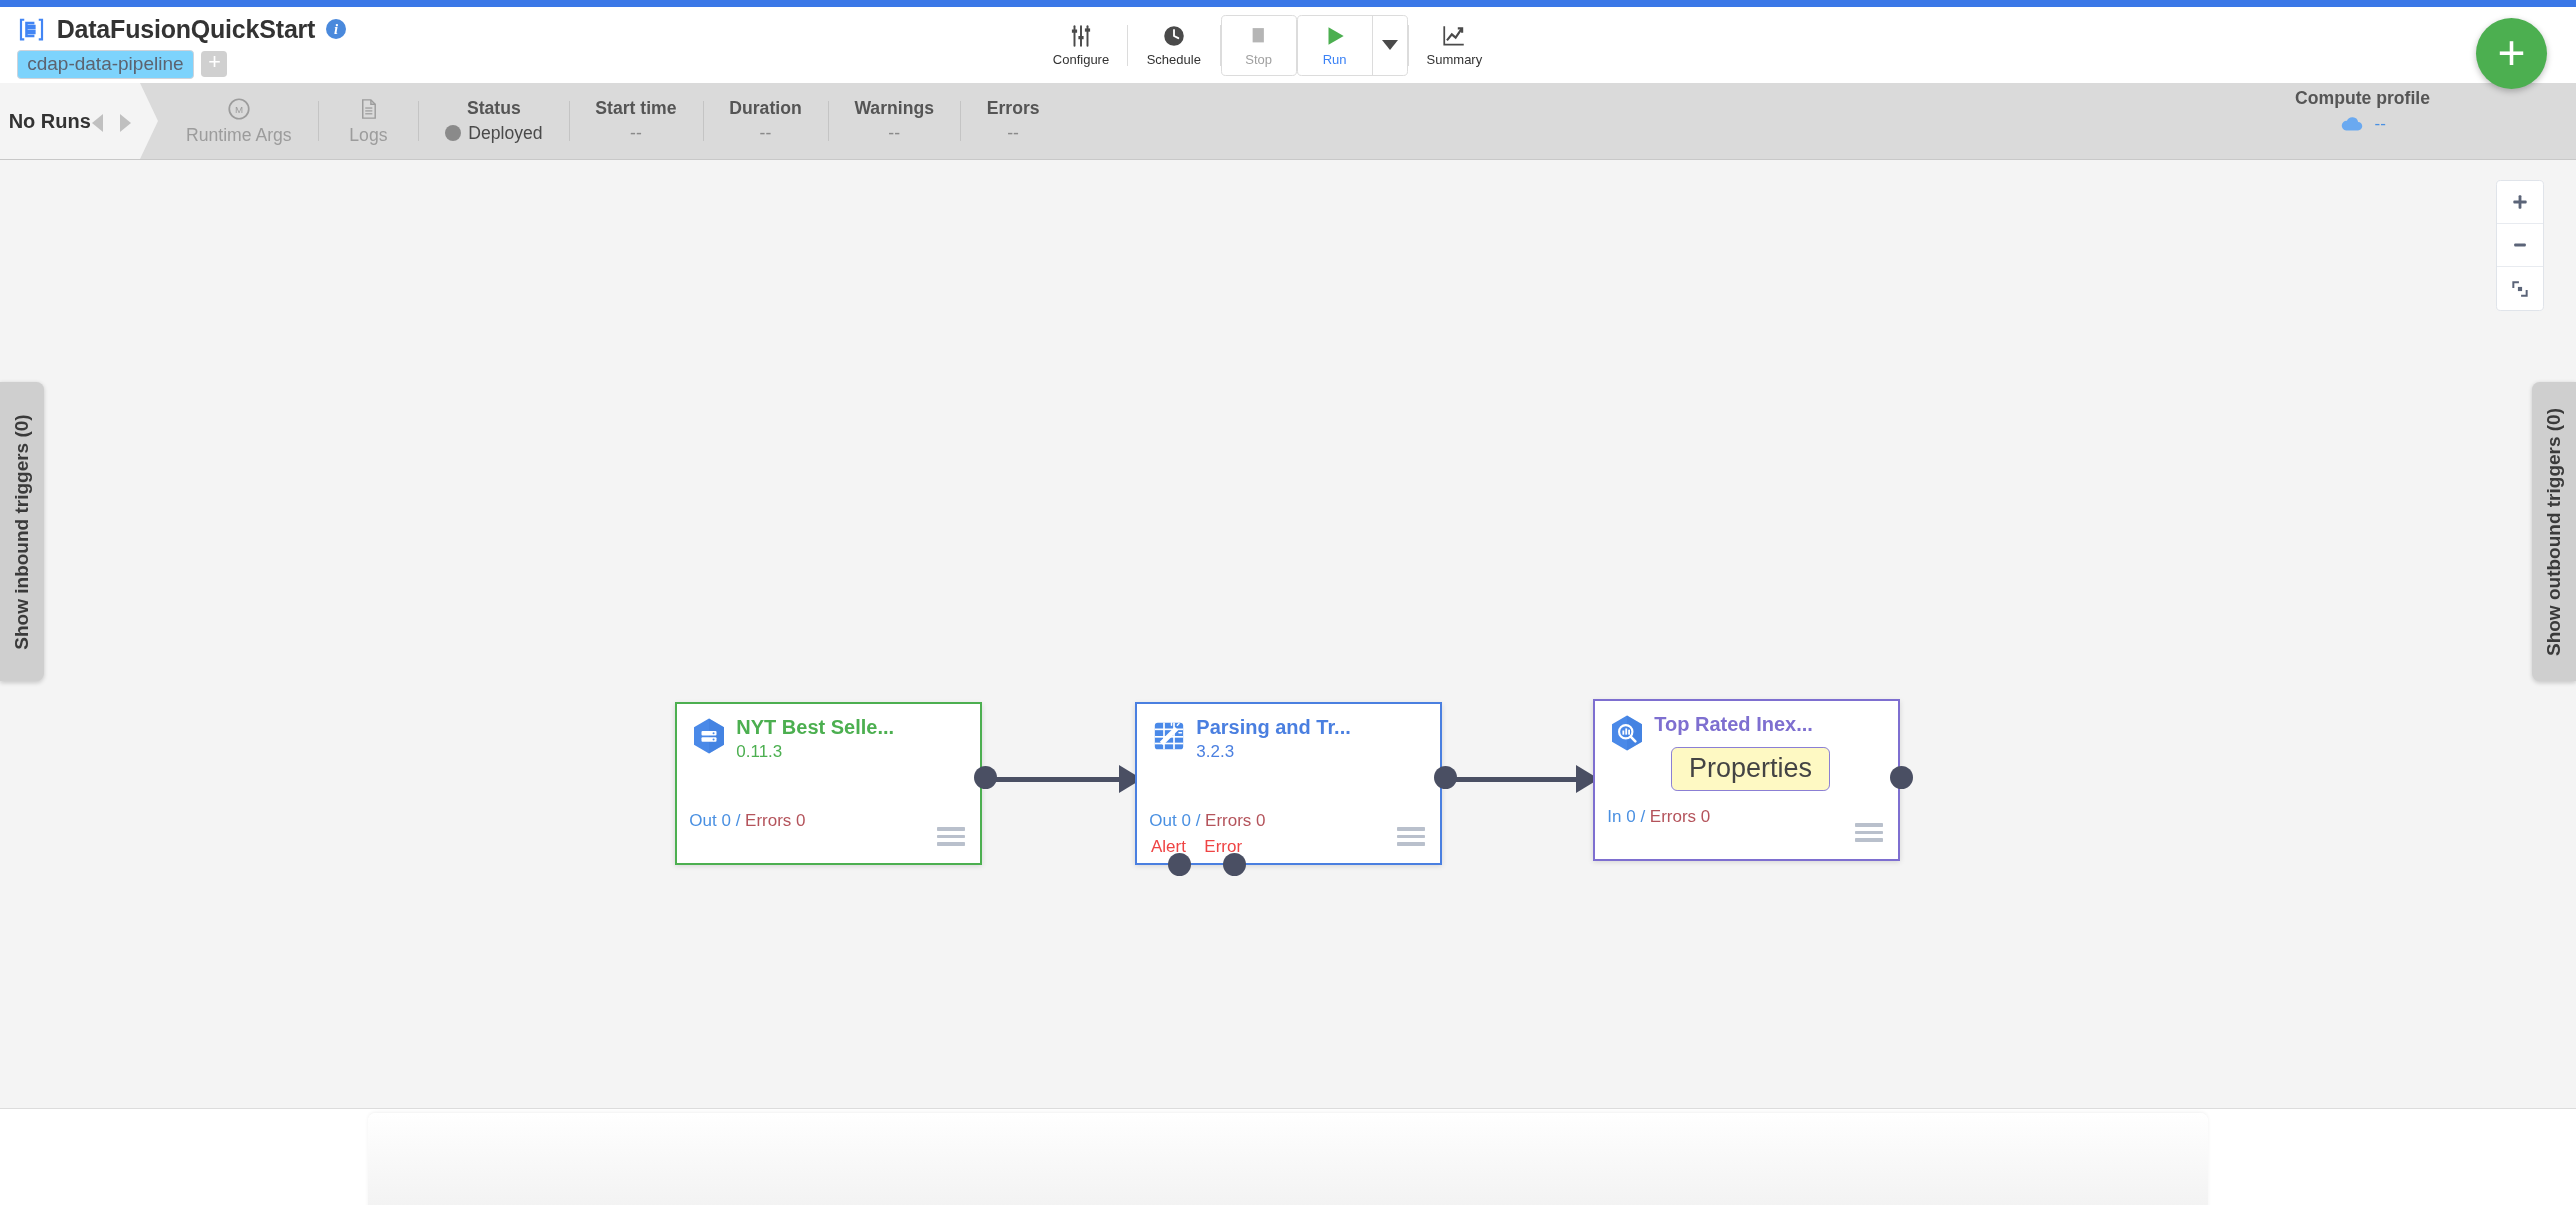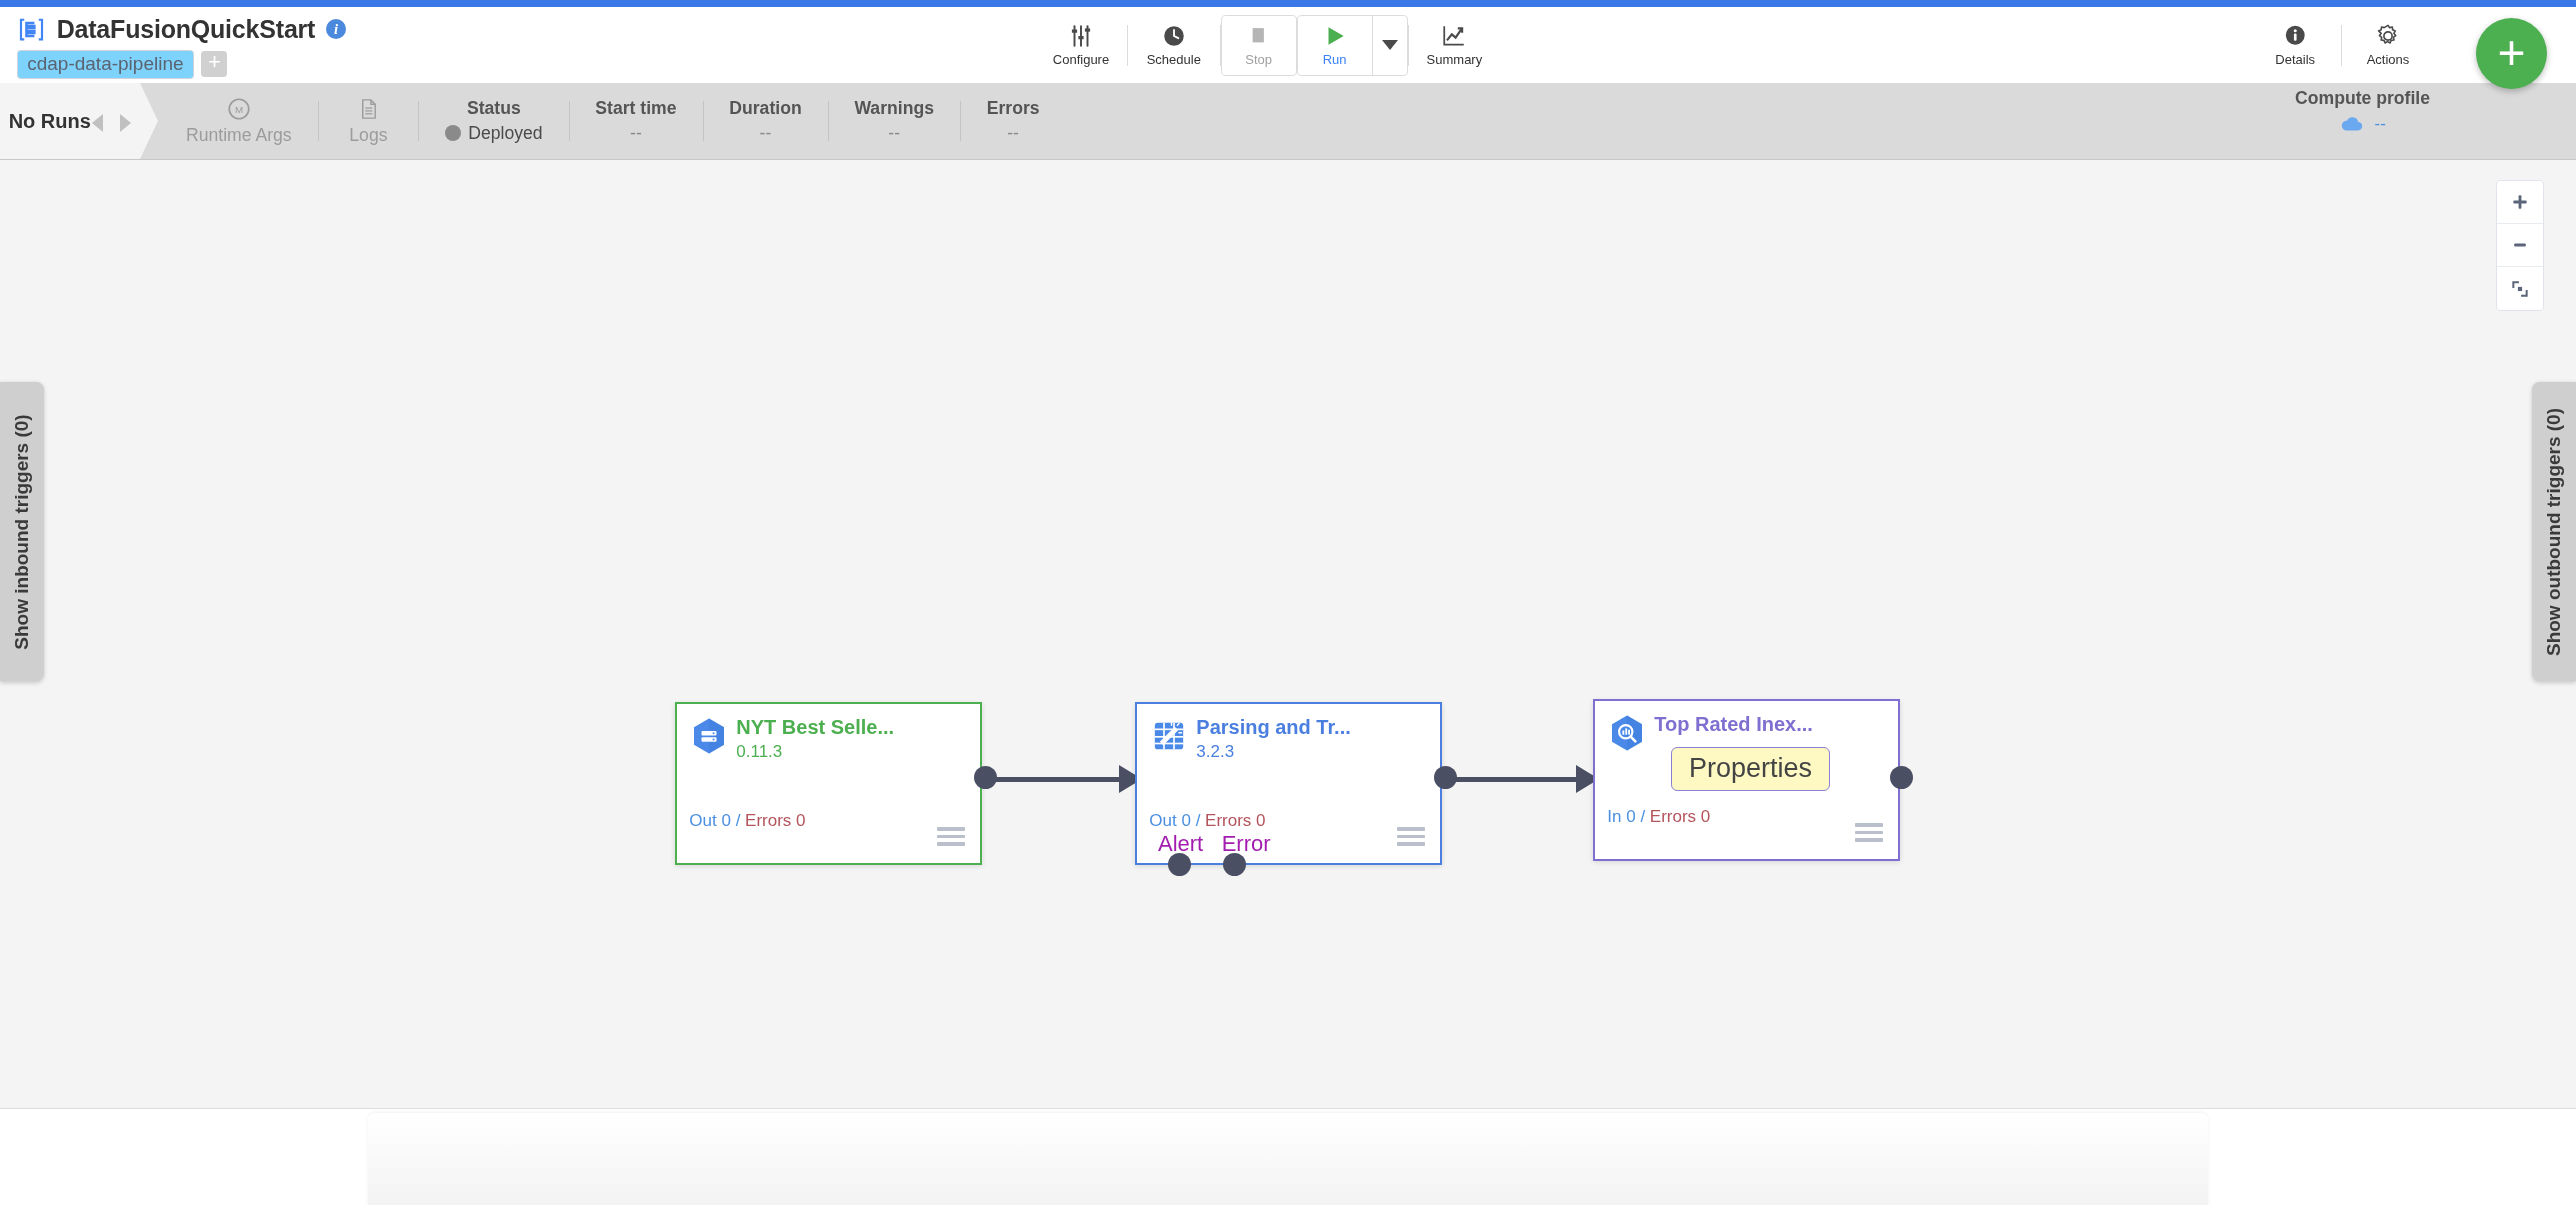--- a/index.html
+++ b/index.html
@@ -182,22 +182,22 @@
   .node-titles { display: flex; flex-direction: column; }
   .node-name { font-size: 20px; font-weight: bold; line-height: 1.12; white-space: nowrap; }
   .node-ver { font-size: 17px; margin-top: 3.8px; }
   .node-metrics {
     position: absolute; left: 12.3px; bottom: 32px;
     font-size: 17px; color: #4a90e2; white-space: nowrap;
   }
   .node-metrics .errs { color: #b4535b; }
   .node-metrics .slash { color: #4a90e2; }
   .node-ports-lbl {
-    position: absolute; left: 21px; bottom: 6.1px;
-    font-size: 22px; color: #a21caf; display: flex; gap: 18.4px;
+    position: absolute; left: 14px; bottom: 6.1px;
+    font-size: 17px; color: #ef4444; display: flex; gap: 18.4px;
   }
   .hamburger {
     position: absolute; right: 15.3px; bottom: 17px;
     width: 28px; display:flex; flex-direction:column; gap:3.8px;
   }
   .hamburger i { display:block; height: 3.8px; background:#b9c0cc; border-radius:0.8px; }
 
   .port {
     position: absolute; width: 23px; height: 23px; border-radius: 50%;
     background: #4a4f63;
@@ -304,38 +304,20 @@
       <div class="tb-item">
         <svg width="28" height="26" viewBox="0 0 24 24">
           <path d="M3 3 L3 20 L21 20" stroke="#4a4a4a" stroke-width="1.6" fill="none"></path>
           <path d="M5.5 16 L10 10.5 L13.5 13.5 L19 5.5" stroke="#4a4a4a" stroke-width="2" fill="none"></path>
           <path d="M15.5 5 L19.5 5 L19.5 9" stroke="#4a4a4a" stroke-width="2" fill="none"></path>
         </svg>
         <span class="lbl">Summary</span>
       </div>
     </div>
 
-    <div class="toolbar-right">
-      <div class="tb-item">
-        <svg width="24.5" height="24.5" viewBox="0 0 24 24">
-          <circle cx="12" cy="12" r="9.2" fill="#4a4a4a"></circle>
-          <circle cx="12" cy="7.6" r="1.5" fill="#ffffff"></circle>
-          <rect x="10.7" y="10.3" width="2.6" height="7" rx="1" fill="#ffffff"></rect>
-        </svg>
-        <span class="lbl">Details</span>
-      </div>
-      <div class="tb-sep"></div>
-      <div class="tb-item">
-        <svg width="26" height="26" viewBox="0 0 24 24">
-          <path d="M12 8.2a3.8 3.8 0 1 0 0 7.6 3.8 3.8 0 0 0 0-7.6z" fill="none" stroke="#4a4a4a" stroke-width="1.5"></path>
-          <path d="M12 2.2l1.5 2.1 2.5-.6.3 2.6 2.4 1-1.2 2.3 1.6 2-2.1 1.6.5 2.5-2.6.3-1 2.4-2.3-1.2-2.3 1.2-1-2.4-2.6-.3.5-2.5-2.1-1.6 1.6-2L3.3 7.3l2.4-1 .3-2.6 2.5.6z" fill="none" stroke="#4a4a4a" stroke-width="1.5" stroke-linejoin="round"></path>
-        </svg>
-        <span class="lbl">Actions</span>
-      </div>
-    </div>
 
     <div class="fab">+</div>
   </div>
 
   <div class="runbar">
 
     <div class="noruns">
       <span class="noruns-label">No Runs</span>
       <span class="noruns-arrows">
         <span class="arr-l"></span>

